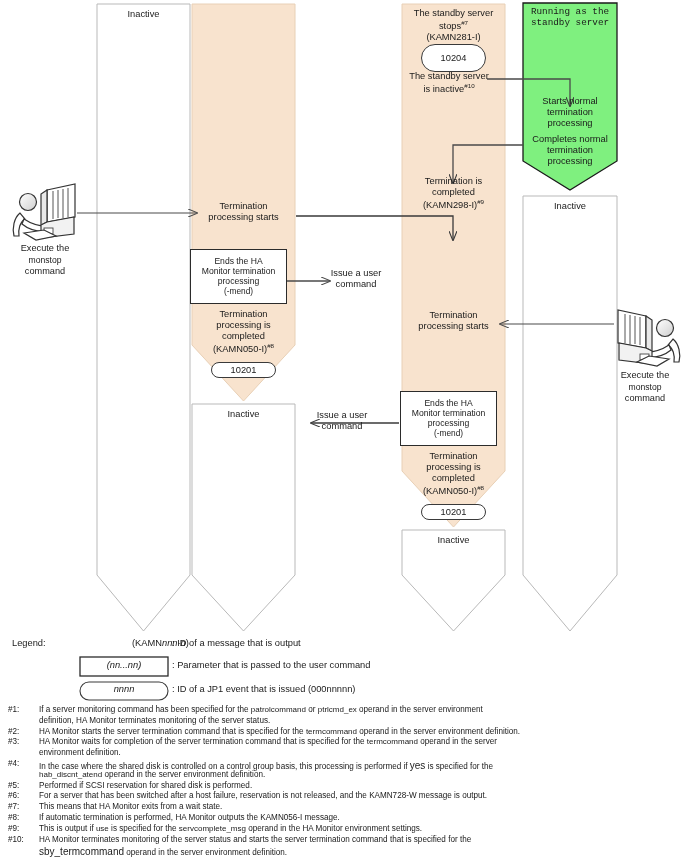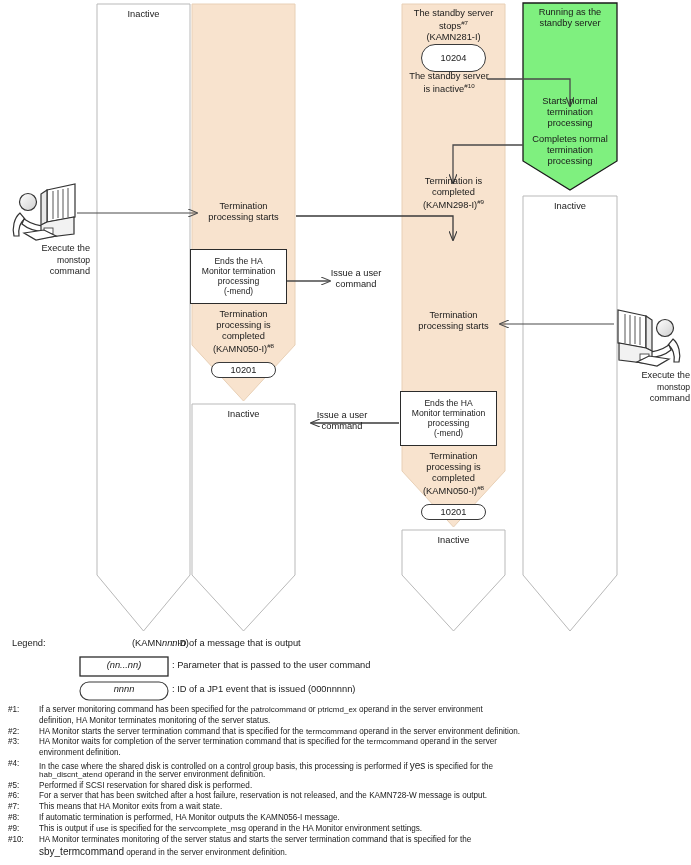--- a/index.html
+++ b/index.html
@@ -16,21 +16,21 @@
   .ital{font-style:italic;}
   .boxw{position:absolute;border:1.1px solid #2b2b2b;background:#fff;
         display:flex;align-items:center;justify-content:center;text-align:center;
         line-height:1.2;box-sizing:border-box;}
   .pill{position:absolute;border:1px solid #3a3a3a;background:#fff;border-radius:999px;
         display:flex;align-items:center;justify-content:center;text-align:center;box-sizing:border-box;}
   .legend-desc{position:absolute;font-size:9.3px;white-space:nowrap;}
   .note{position:absolute;font-size:8.15px;line-height:1.32;white-space:nowrap;}
   .note .tag{position:absolute;left:0;top:0;}
   .note .body{display:block;}
-  .actor-cap{position:absolute;text-align:right;font-size:9.2px;line-height:1.25;}
+  .actor-cap{position:absolute;text-align:center;font-size:9.2px;line-height:1.25;}
 </style>
 </head>
 <body>
 
 <div id="stage">
 
   <svg class="layer" viewBox="0 0 691 865">
     <defs>
       <marker id="ah" markerWidth="10" markerHeight="8" refX="9" refY="4" orient="auto" markerUnits="userSpaceOnUse">
         <path d="M0,0 L10,4 L0,8" fill="none" stroke="#4a4a4a" stroke-width="1.1"></path>
@@ -100,21 +100,21 @@
     <rect x="80" y="657" width="88" height="19" fill="#fff" stroke="#2b2b2b" stroke-width="1.3"></rect>
     <rect x="80" y="682" width="88" height="18" rx="9" ry="9" fill="#fff" stroke="#3a3a3a" stroke-width="1.1"></rect>
   </svg>
 
   <div class="lbl f9" style="left:97px;top:9px;width:93px;">Inactive</div>
 
   <div class="lbl f9" style="left:192px;top:409px;width:103px;">Inactive</div>
 
   <div class="lbl f9" style="left:402px;top:535px;width:103px;">Inactive</div>
 
-  <div class="lbl f9" style="left:525px;top:7px;width:90px;">Running as the standby server</div>
+  <div class="lbl f9" style="left:525px;top:7px;width:90px;font-family:Liberation Mono, monospace;">Running as the standby server</div>
 
   <div class="lbl f9" style="left:523px;top:201px;width:94px;">Inactive</div>
 
   <div class="lbl f9" style="left:400px;top:8px;width:107px;">
     <span>The standby server</span><br>
     <span>stops</span><span class="sup">#7</span><br>
     <span>(KAMN281-I)</span>
   </div>
   <div class="pill f9" style="left:421px;top:44px;width:65px;height:28px;">
     <span>10204</span>

